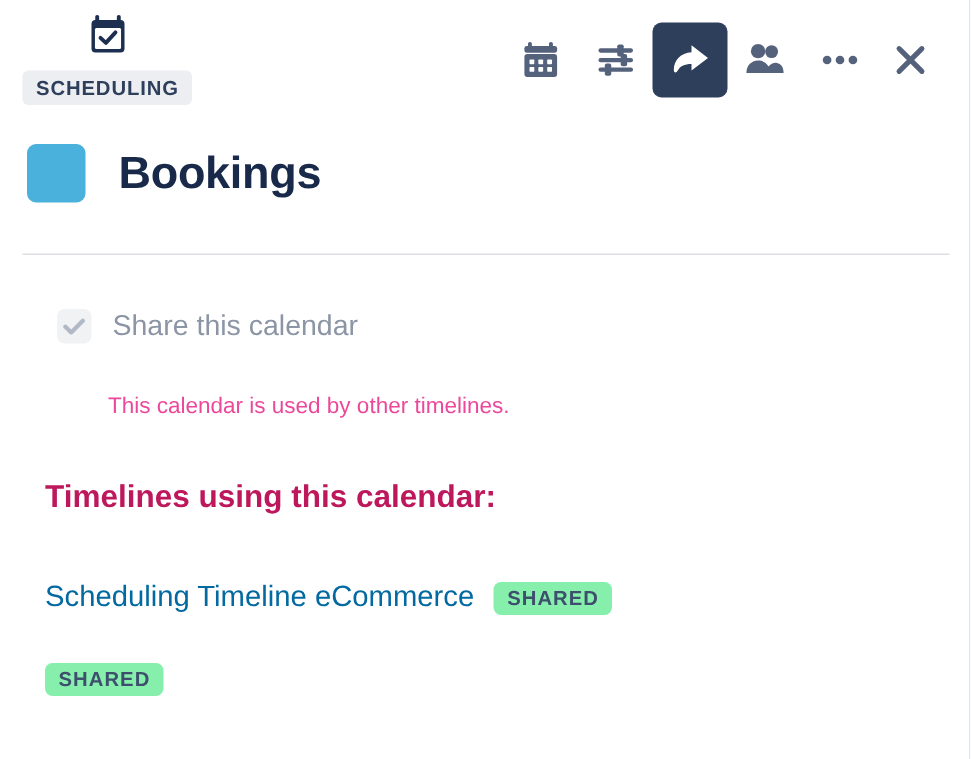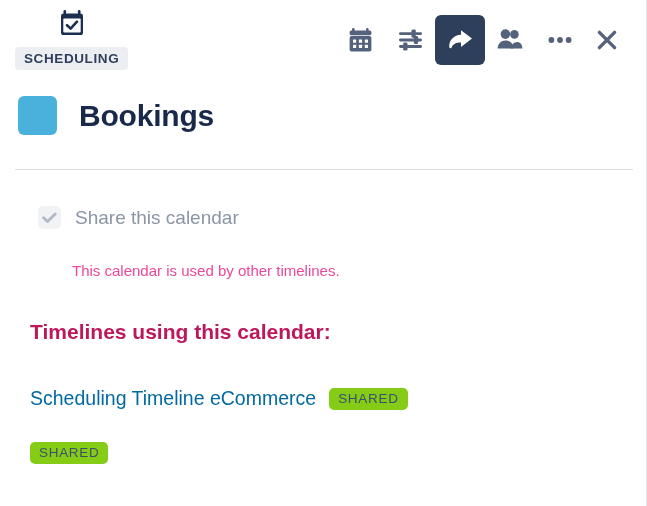--- a/index.html
+++ b/index.html
@@ -138,24 +138,24 @@
   }
   .tl-link {
     font-size: 19.5px;
     color: #0369a1;
     text-decoration: none;
     line-height: 1;
     cursor: pointer;
     white-space: nowrap;
   }
   .shared-tag {
-    background: #84cc16;
+    background: #86efac;
     color: #3e4f6d;
     font-size: 13.5px;
-    font-weight: normal;
+    font-weight: bold;
     letter-spacing: 0.7px;
     padding: 4px 9px;
     border-radius: 5px;
     line-height: 1;
     white-space: nowrap;
   }
 </style>
 </head>
 <body>
 

